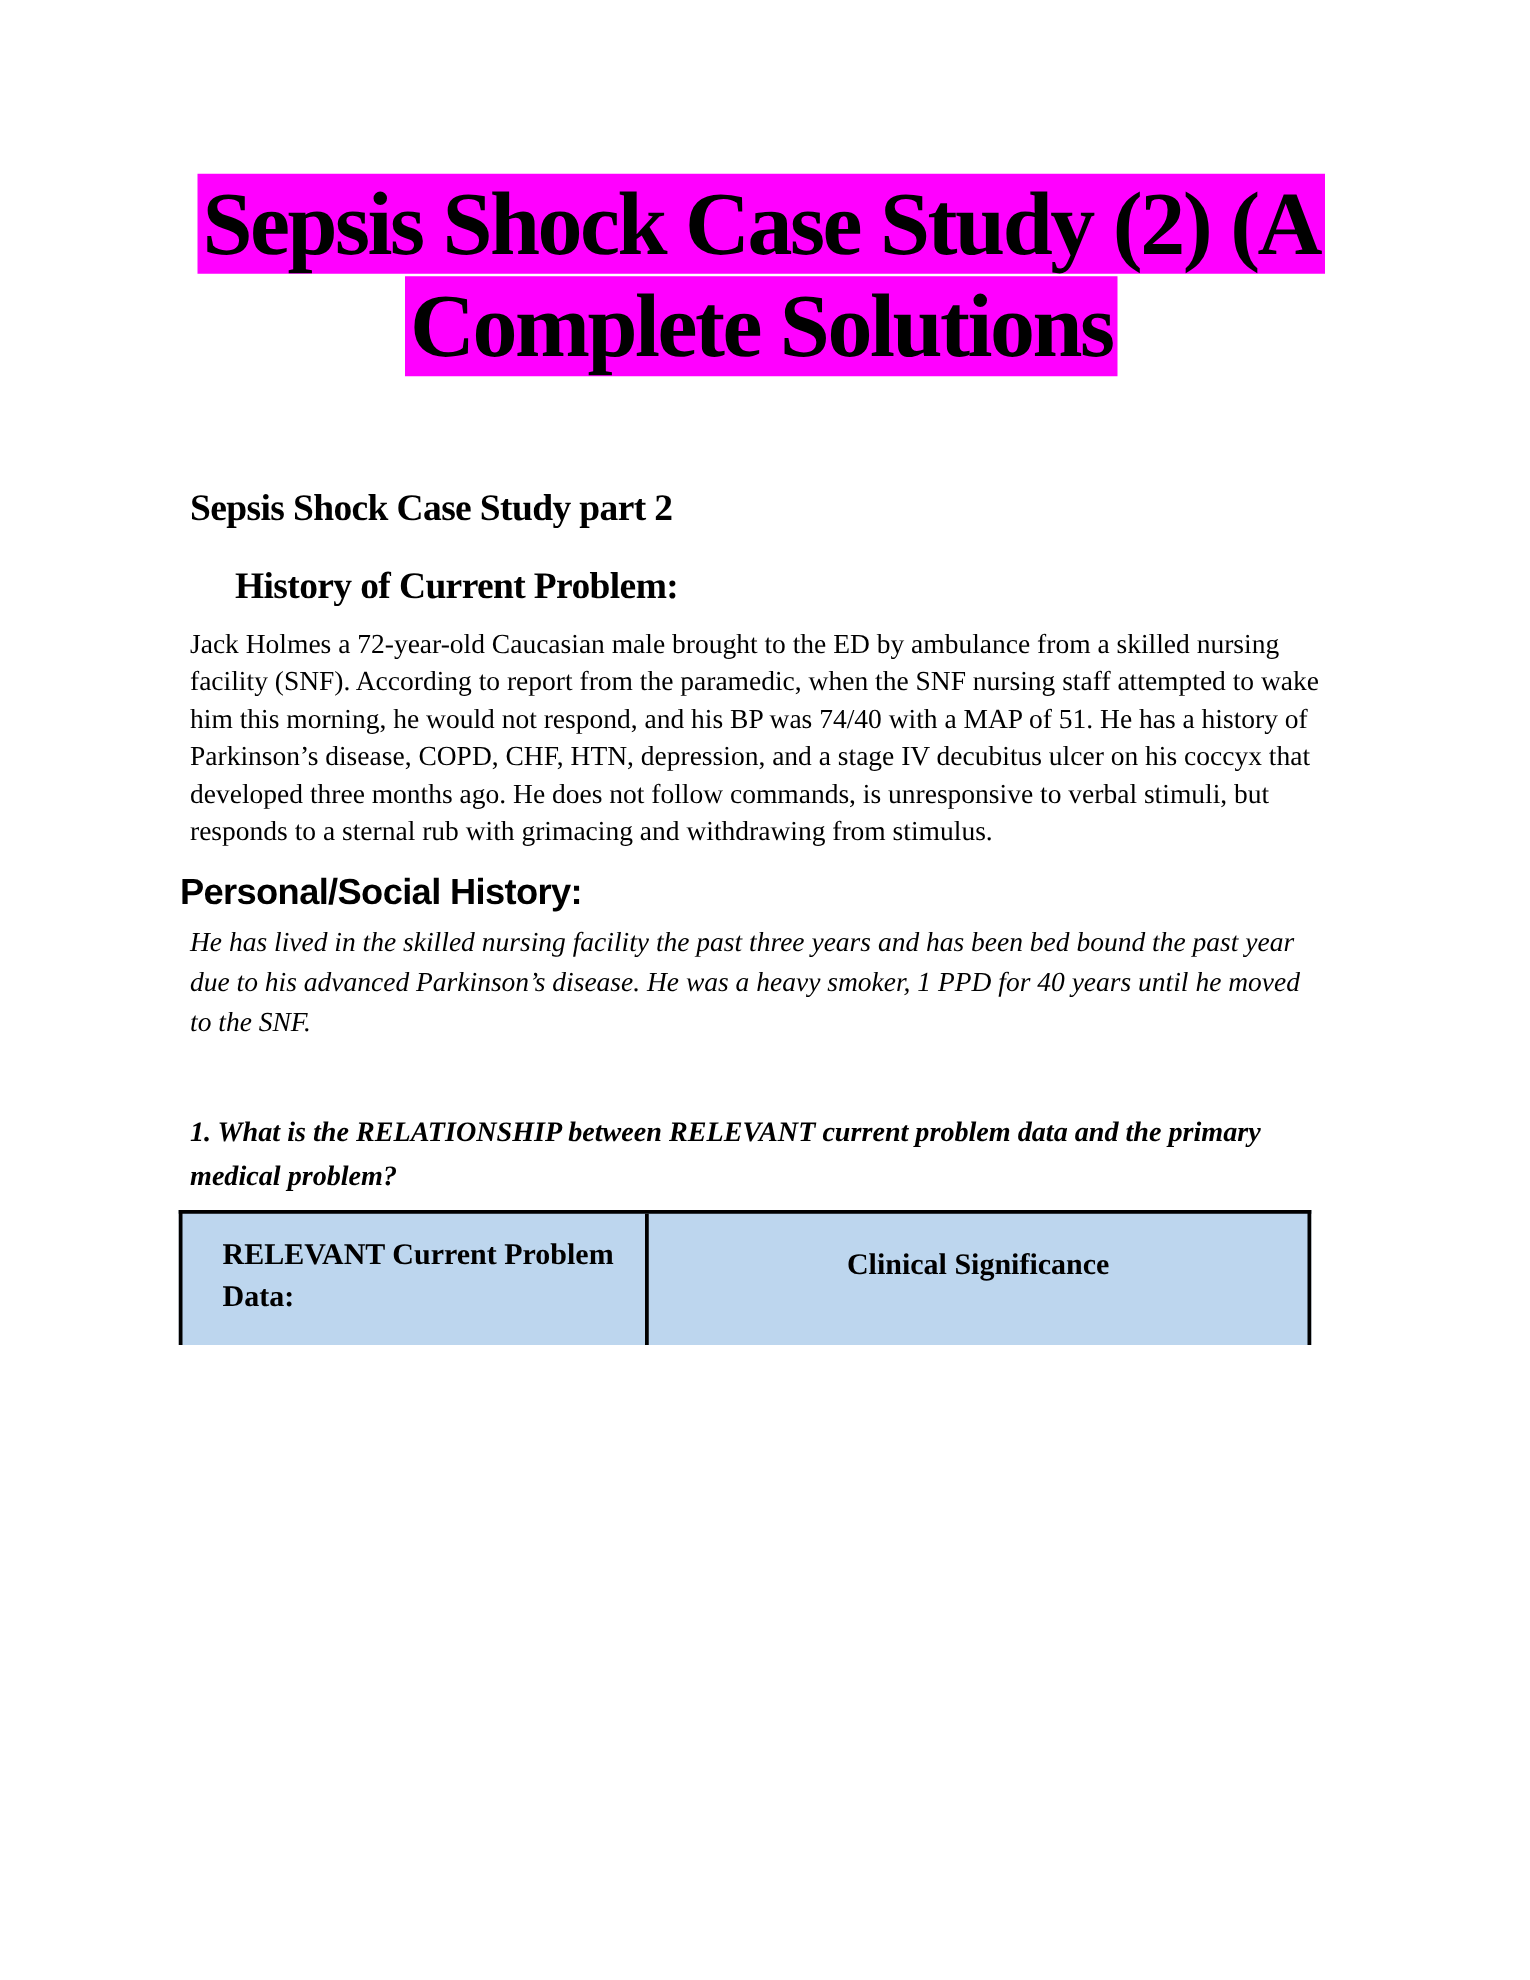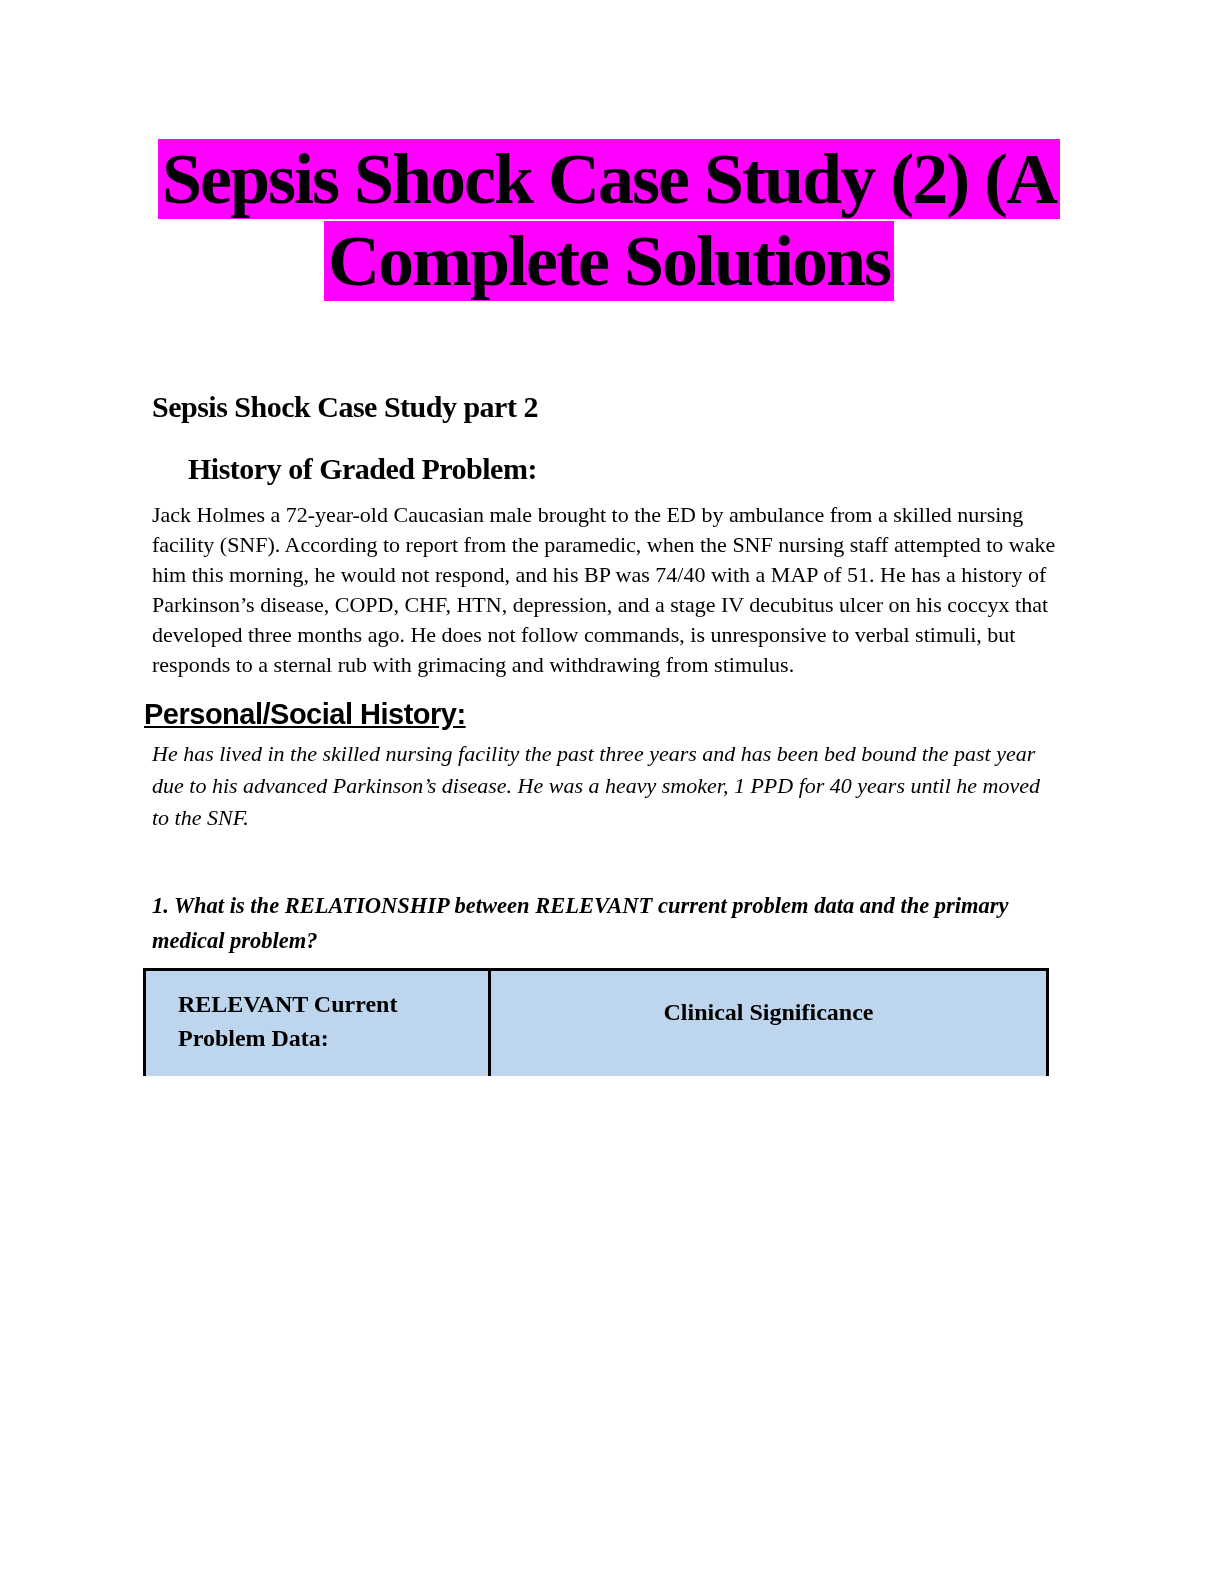--- a/index.html
+++ b/index.html
@@ -31,39 +31,39 @@
     position:absolute; top:452px; left:188px;
     font-size:30px; font-weight:bold; letter-spacing:-0.5px;
   }
   .history-body {
     position:absolute; top:500px; left:152px; width:905px;
     font-size:22px; line-height:30px;
   }
   .personal-heading {
     position:absolute; top:698px; left:144px;
     font-family:"Liberation Sans", sans-serif;
-    font-size:29px; font-weight:bold; letter-spacing:-0.5px;text-decoration:underline;
+    font-size:29px; font-weight:bold; letter-spacing:-0.5px;
   }
   .personal-body {
     position:absolute; top:738px; left:152px; width:908px;
     font-size:22px; line-height:32px;font-style:italic;
   }
   .question {
     position:absolute; top:888px; left:152px; width:915px;
     font-size:22.5px; font-weight:bold; font-style:italic; line-height:35px;
   }
   .q1-table {
     position:absolute; top:968px; left:143px; width:906px; height:108px;
     border:3px solid var(--table-border,#000000);
     border-bottom:none;
     background:var(--table-header-bg,#BDD6EE);
     display:flex;
   }
   .q1-table .col1 {
-    width:345px;
+    width:373px;
     border-right:3px solid var(--table-border,#000000);
     padding:16px 24px 0 32px;
     font-size:24px; font-weight:bold; line-height:34px;
   }
   .q1-table .col2 {
     flex:1;
     padding-top:28px;
     text-align:center;
     font-size:24px; font-weight:bold;
   }
@@ -73,21 +73,21 @@
 
 <div class="page">
 
   <div class="title-block">
     <div class="title-line"><span>Sepsis Shock Case Study (2) (A</span></div>
     <div class="title-line"><span>Complete Solutions</span></div>
   </div>
 
   <div class="subtitle">Sepsis Shock Case Study part 2</div>
 
-  <div class="history-heading">History of Graded Problem:</div>
+  <div class="history-heading">History of Current Problem:</div>
 
   <div class="history-body">Jack Holmes a 72-year-old Caucasian male brought to the ED by ambulance from a skilled nursing facility (SNF). According to report from the paramedic, when the SNF nursing staff attempted to wake him this morning, he would not respond, and his BP was 74/40 with a MAP of 51. He has a history of Parkinson’s disease, COPD, CHF, HTN, depression, and a stage IV decubitus ulcer on his coccyx that developed three months ago. He does not follow commands, is unresponsive to verbal stimuli, but responds to a sternal rub with grimacing and withdrawing from stimulus.</div>
 
   <div class="personal-heading">Personal/Social History:</div>
 
   <div class="personal-body">He has lived in the skilled nursing facility the past three years and has been bed bound the past year due to his advanced Parkinson’s disease. He was a heavy smoker, 1 PPD for 40 years until he moved to the SNF.</div>
 
   <div class="question">1. What is the RELATIONSHIP between RELEVANT current problem data and the primary medical problem?</div>
 
   <div class="q1-table">

